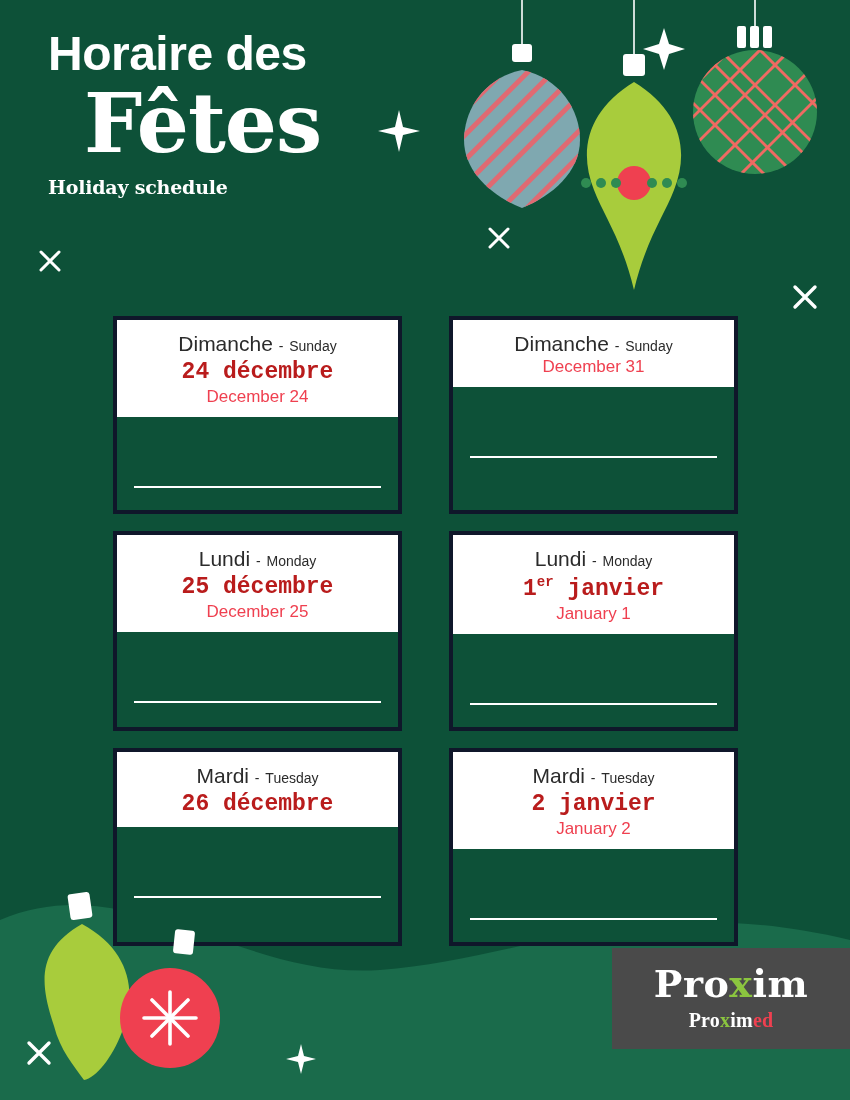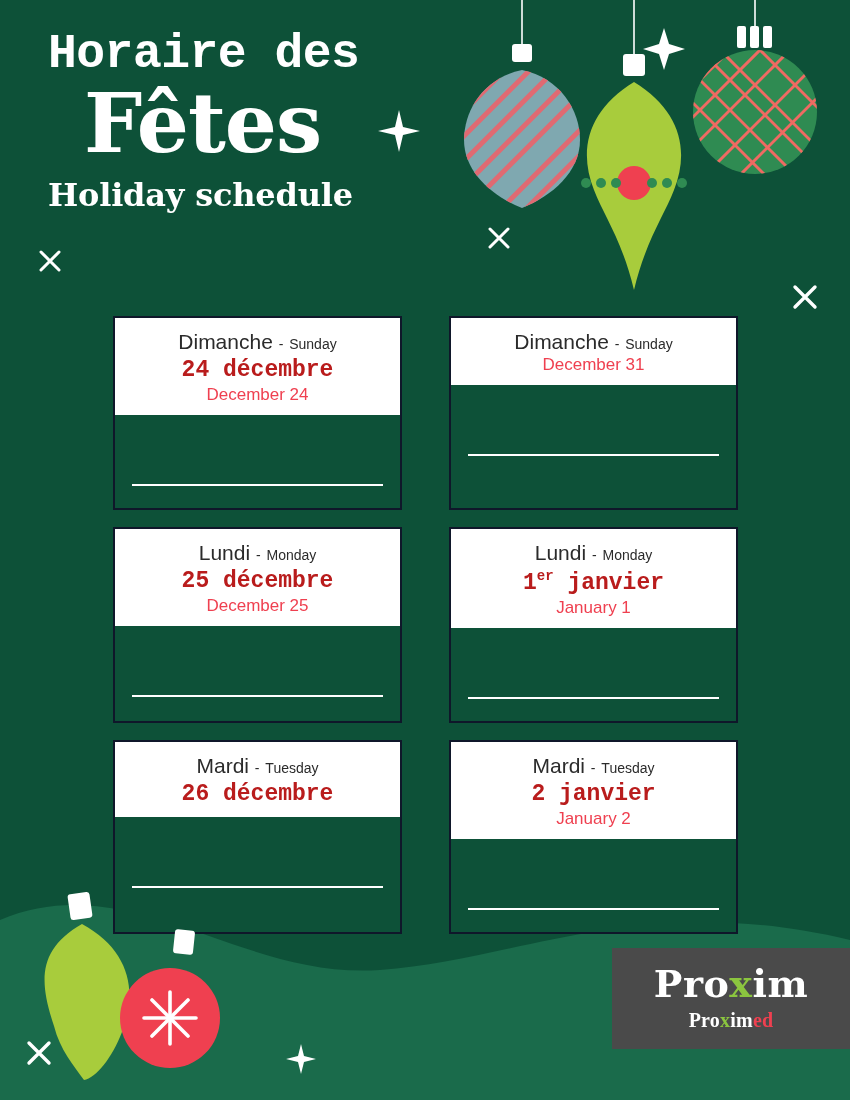--- a/index.html
+++ b/index.html
@@ -31,60 +31,60 @@
     pointer-events: none;
   }
   
   .header {
     position: absolute;
     left: 48px;
     top: 30px;
     width: 420px;
   }
   .title-line1 {
-    font-family: Liberation Mono, monospace;
+    font-family: Liberation Sans, sans-serif;
     font-weight: bold;
     font-size: 48px;
     line-height: 1.0;
     color: #ffffff;
     letter-spacing: -0.5px;
   }
   .title-line2 {
     font-family: "DejaVu Serif", serif;
     font-weight: bold;
     font-size: 82px;
     line-height: 1.05;
     color: #ffffff;
     margin-top: 2px;
     letter-spacing: -1px;
     margin-left: 36px;
   }
   .subtitle {
     font-family: "DejaVu Serif", serif;
     font-weight: bold;
-    font-size: 32px;
+    font-size: 19px;
     color: #ffffff;
     margin-top: 10px;
     letter-spacing: -0.2px;
   }
   
   .cards {
     position: absolute;
     left: 113px;
     top: 316px;
     width: 625px;
   }
   .card-row {
     display: flex;
     gap: 47px;
     margin-bottom: 17px;
   }
   .card {
     width: 289px;
-    border: 2px solid #0f172a;
+    border: 4px solid #0f172a;
     box-sizing: border-box;
     background: #0d5138;
   }
   .card-head {
     background: #ffffff;
     padding: 12px 10px 10px 10px;
     text-align: center;
   }
   .day-line {
     font-size: 21px;

